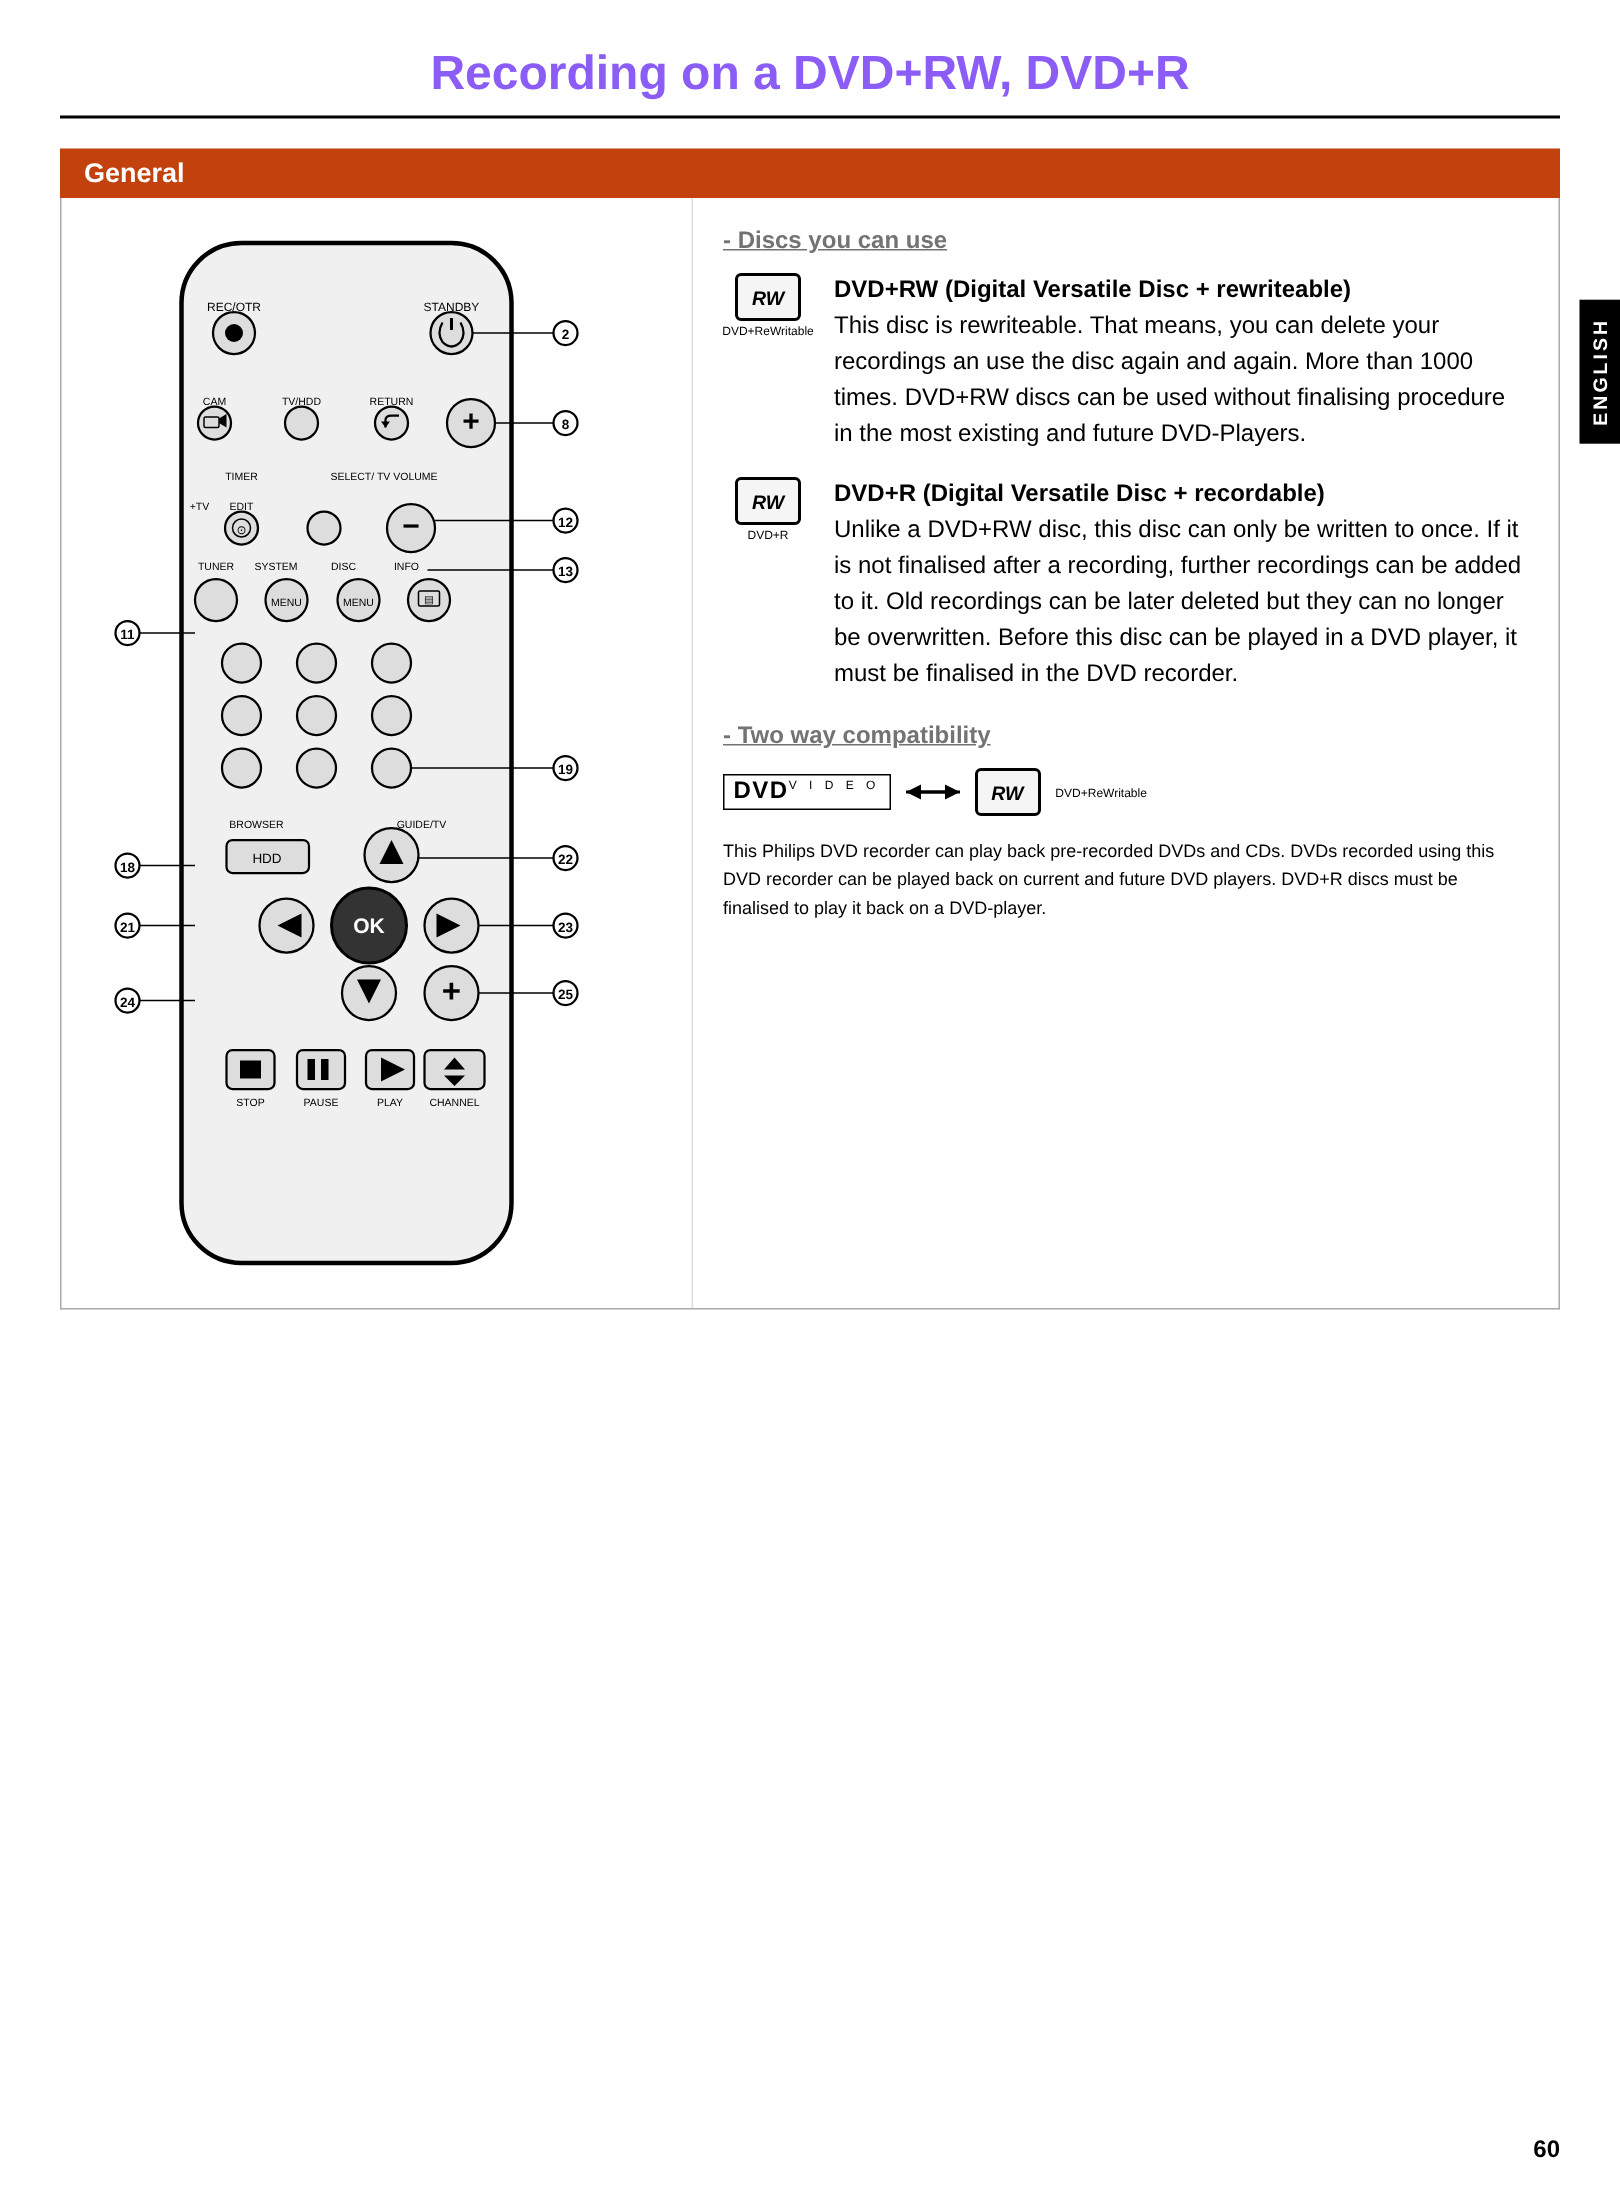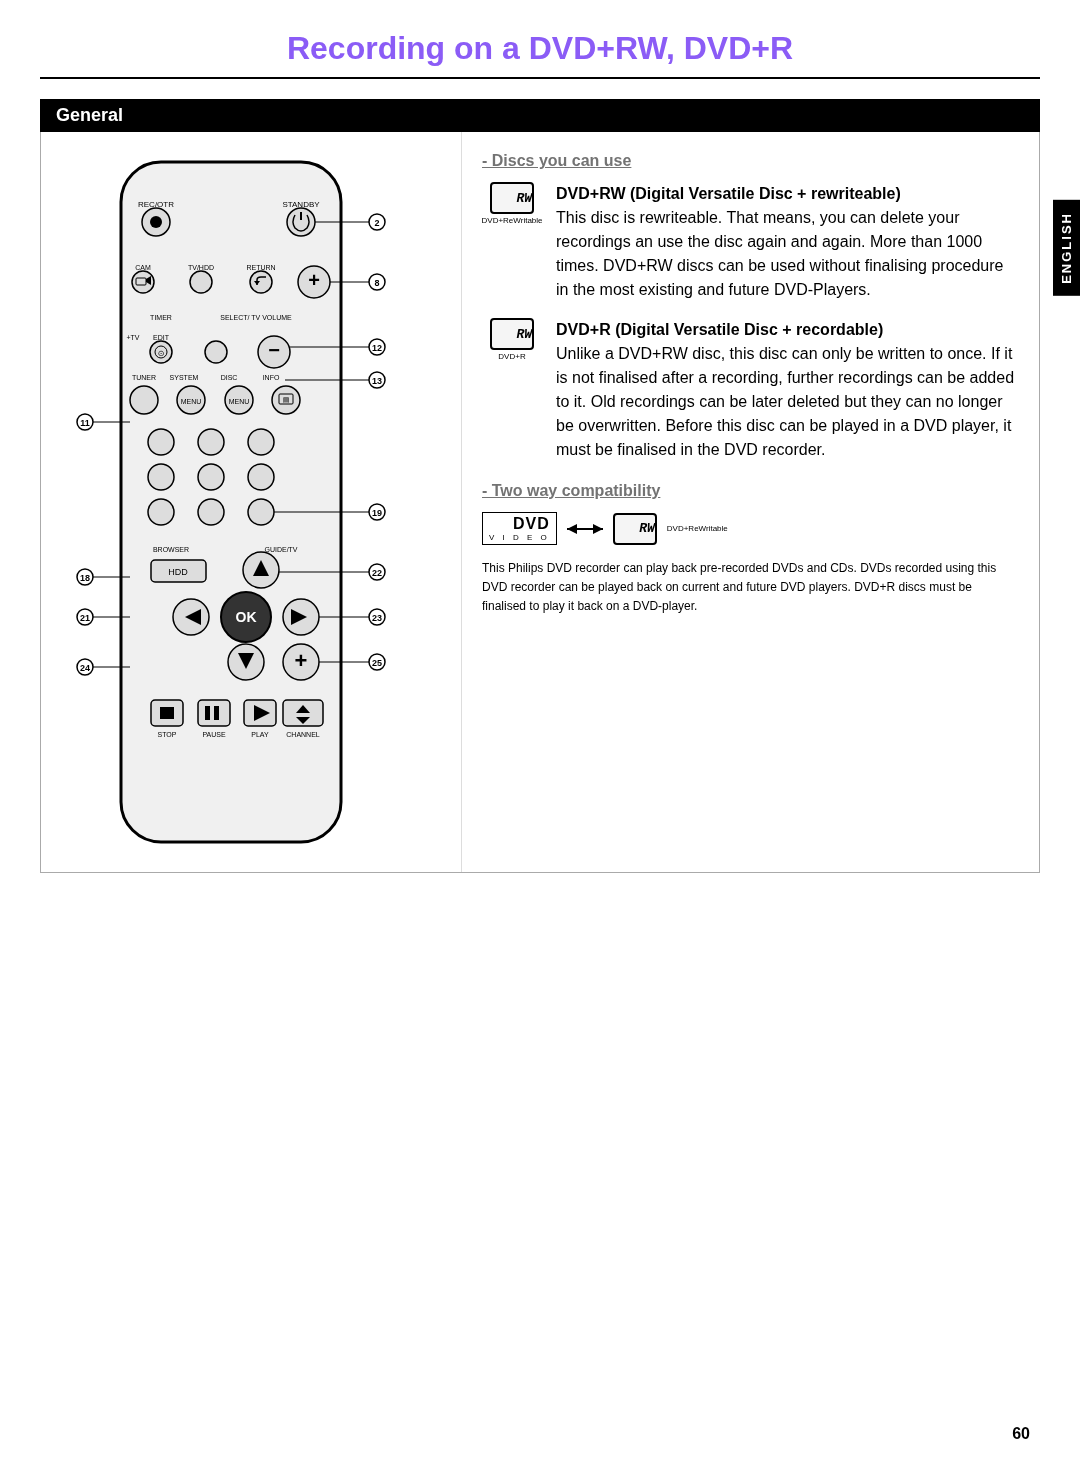--- a/index.html
+++ b/index.html
@@ -20,21 +20,21 @@
       margin: 0 40px;
     }
     .page-title {
       font-size: 32px;
       font-weight: bold;
       color: #8b5cf6;
     }
 
     
     .general-header {
-      background: #000000;
+      background: #c2410c;
       color: #fff;
       font-size: 18px;
       font-weight: bold;
       padding: 6px 16px;
       margin: 20px 40px 0 40px;
     }
 
     
     .main-content {
       display: flex;
@@ -125,54 +125,53 @@
     .compat-text {
       font-size: 12px;
       line-height: 1.6;
       color: #000;
     }
 
     
     .page-number {
       position: absolute;
       bottom: 30px;
-      right: 50px;
+      right: 40px;
       font-size: 16px;
       font-weight: bold;
     }
 
     
     .remote-container {
       position: relative;
       width: 380px;
       height: 700px;
     }
 
     
     .rw-logo {
       width: 44px;
       height: 32px;
       border: 2px solid #000;
       border-radius: 4px;
       display: flex;
       align-items: center;
-      justify-content: flex-end;
+      justify-content: center;
       font-weight: bold;
       font-size: 13px;
       font-style: italic;
       color: #000;
       background: #f5f5f5;
-      font-family: Liberation Mono, monospace;
     }
 
     
     .dvd-video-logo {
       display: flex;
-      flex-direction: column;
-      align-items: flex-end;
+      flex-direction: row;
+      align-items: flex-start;
       border: 1px solid #000;
       padding: 2px 6px;
     }
     .dvd-text-big {
       font-size: 16px;
       font-weight: bold;
       letter-spacing: 1px;
     }
     .dvd-text-small {
       font-size: 8px;

